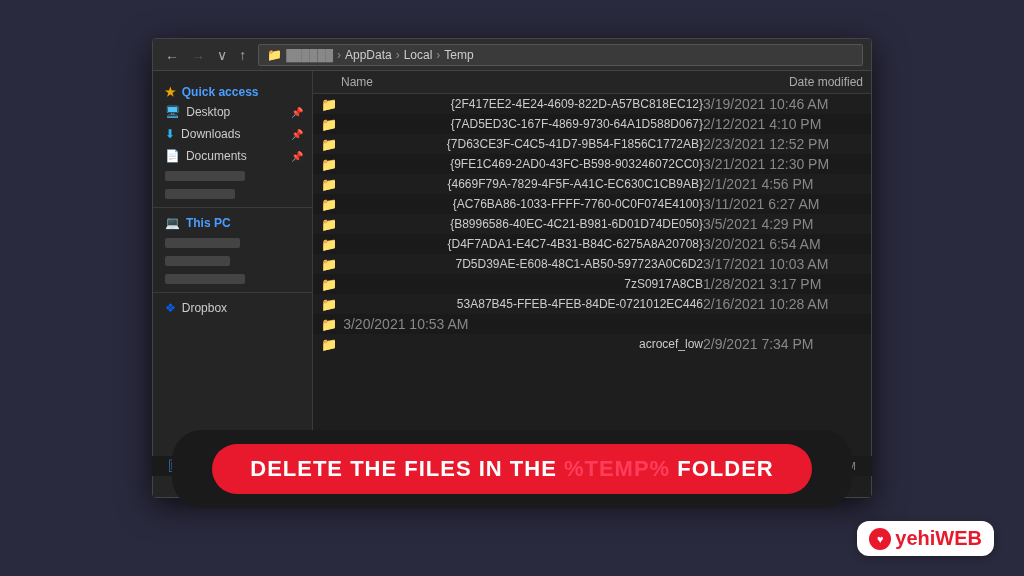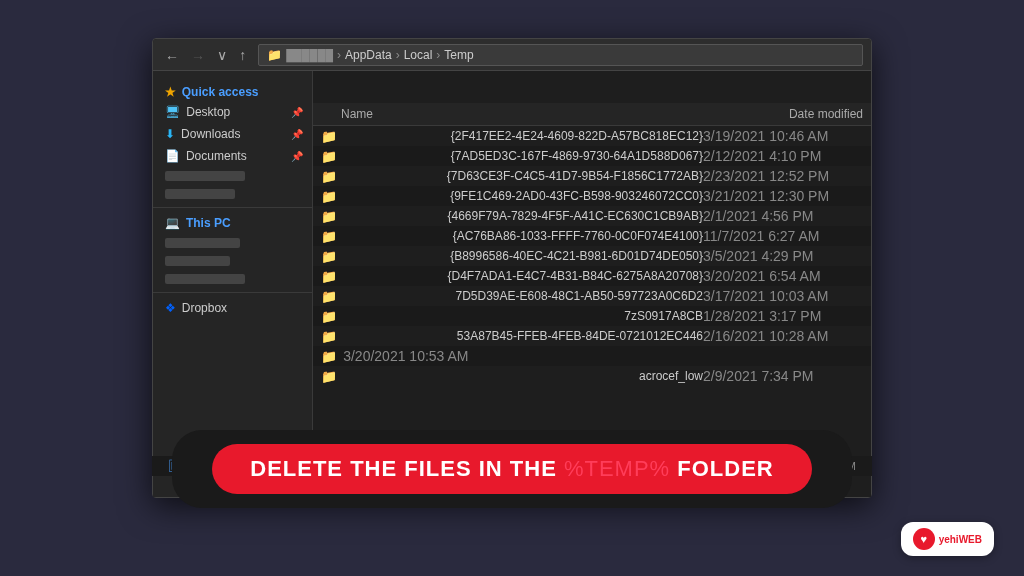--- a/index.html
+++ b/index.html
@@ -166,21 +166,20 @@
       background: #1e1e1e;
     }
 
     .column-headers {
       display: flex;
       padding: 4px 8px;
       background: #252525;
       border-bottom: 1px solid #3a3a3a;
       font-size: 12px;
       color: #aaa;
-      margin-top: 32px;
     }
 
     .col-name { flex: 1; padding-left: 20px; }
     .col-date { width: 160px; text-align: right; }
 
     .file-list {
       flex: 1;
       overflow-y: auto;
     }
 
@@ -221,21 +220,21 @@
     .banner-text {
       color: white;
       font-size: 22px;
       font-weight: 900;
       letter-spacing: 1px;
       text-transform: uppercase;
     }
 
     .banner-text .highlight {
       color: #ff3d5a;
-      font-weight: 400;
+      font-weight: 700;
     }
 
     .banner-inner {
       background: #e8192c;
       border-radius: 25px;
       padding: 12px 32px;
       display: inline-block;
       width: 100%;
     }
 
@@ -260,21 +259,21 @@
       border-radius: 50%;
       width: 22px;
       height: 22px;
       display: flex;
       align-items: center;
       justify-content: center;
       font-size: 11px;
     }
 
     .logo-text {
-      font-size: 10px;
+      font-size: 20px;
       font-weight: 700;
       color: #333;
     }
 
     .logo-text span { color: #e8192c; }
 
     
     .file-list::-webkit-scrollbar { width: 6px; }
     .file-list::-webkit-scrollbar-track { background: #1e1e1e; }
     .file-list::-webkit-scrollbar-thumb { background: #444; border-radius: 3px; }
@@ -396,21 +395,21 @@
     <span class="file-date">3/21/2021 12:30 PM</span>
   </div>
             <div class="file-row">
     <span class="file-icon">📁</span>
     <span class="file-name">{4669F79A-7829-4F5F-A41C-EC630C1CB9AB}</span>
     <span class="file-date">2/1/2021 4:56 PM</span>
   </div>
             <div class="file-row">
     <span class="file-icon">📁</span>
     <span class="file-name">{AC76BA86-1033-FFFF-7760-0C0F074E4100}</span>
-    <span class="file-date">11/7/2021 6:27 AM</span>
+    <span class="file-date">3/11/2021 6:27 AM</span>
   </div>
             <div class="file-row">
     <span class="file-icon">📁</span>
     <span class="file-name">{B8996586-40EC-4C21-B981-6D01D74DE050}</span>
     <span class="file-date">3/5/2021 4:29 PM</span>
   </div>
             <div class="file-row">
     <span class="file-icon">📁</span>
     <span class="file-name">{D4F7ADA1-E4C7-4B31-B84C-6275A8A20708}</span>
     <span class="file-date">3/20/2021 6:54 AM</span>

